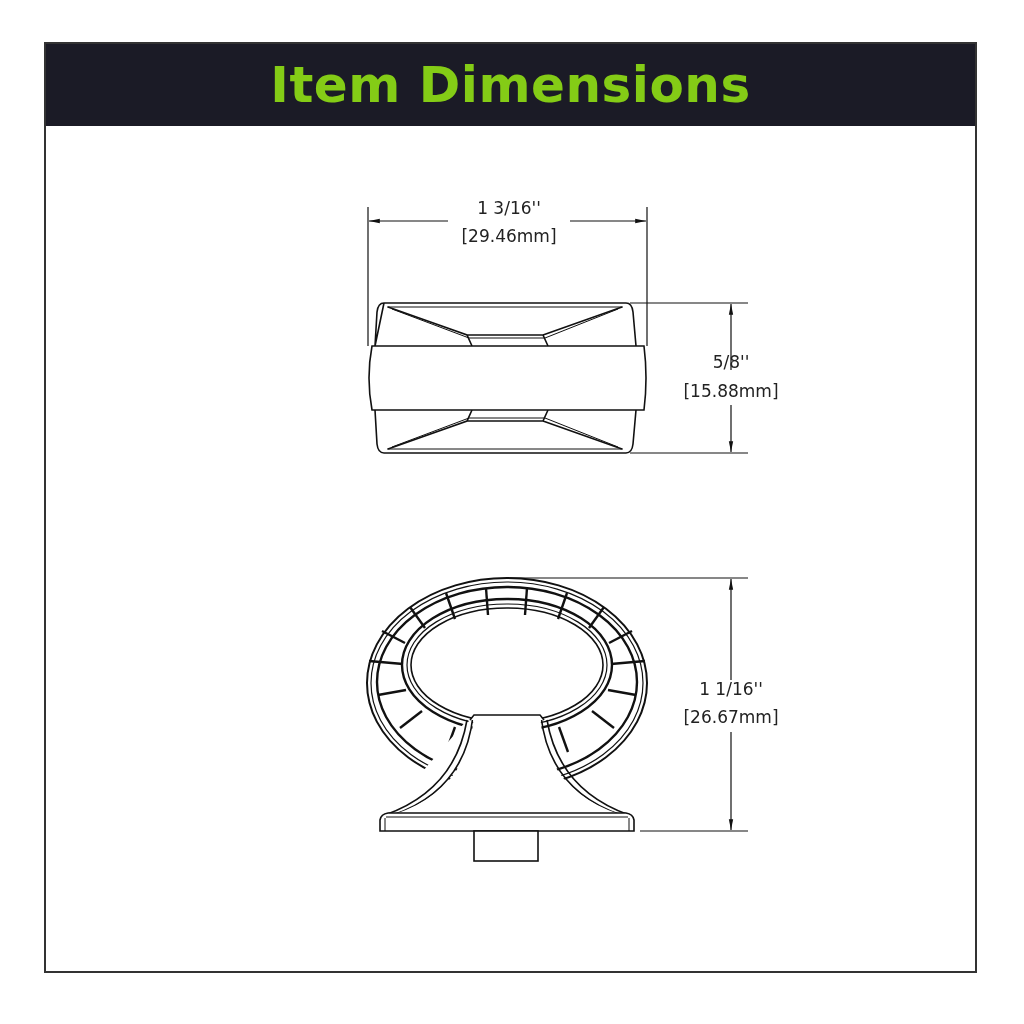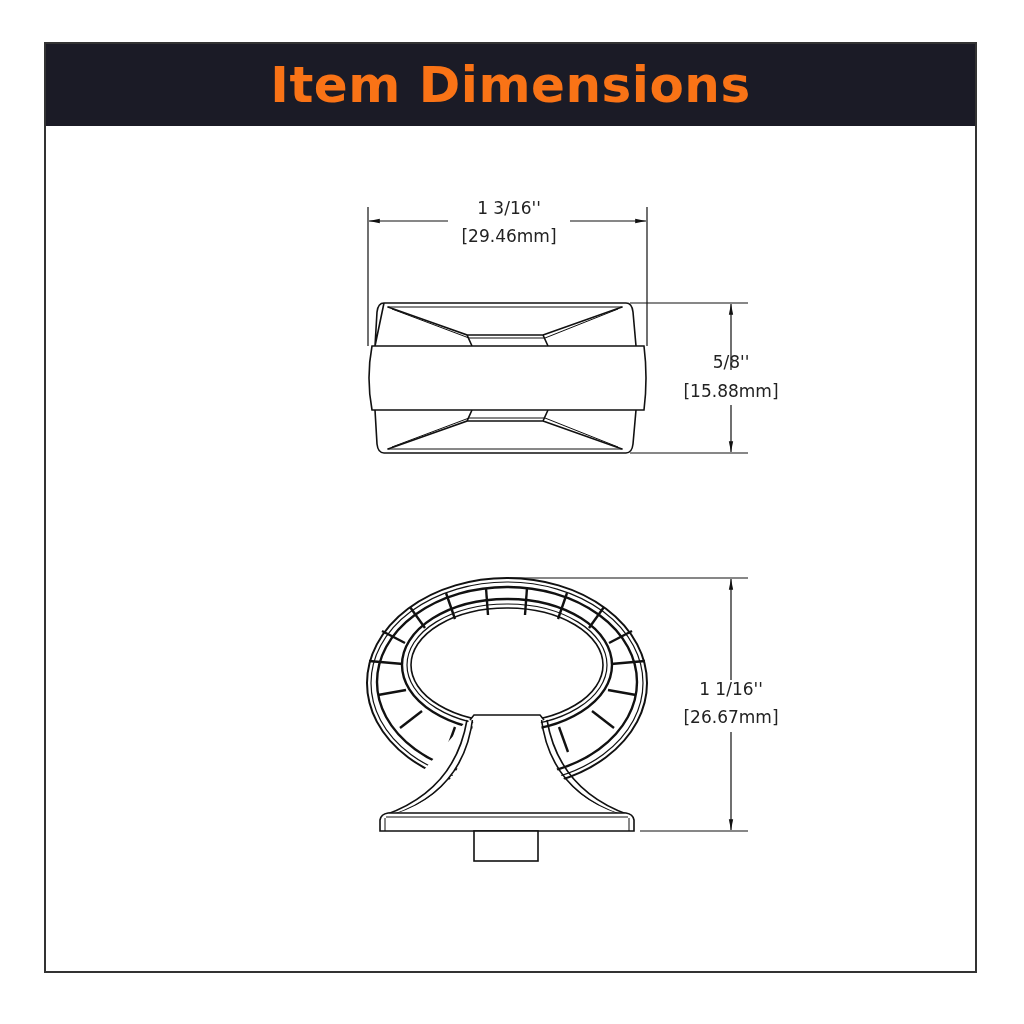--- a/index.html
+++ b/index.html
@@ -6,21 +6,21 @@
     body { width: 1024px; height: 1024px; position: relative; overflow: hidden; font-family: "DejaVu Sans", sans-serif; }
     .frame {
       position: absolute; left: 44px; top: 42px; width: 929px; height: 927px;
       border: 2px solid #333333; box-sizing: content-box; background: #ffffff;
     }
     .header {
       position: absolute; left: 0; top: 0; width: 100%; height: 82px;
       background: #1b1b26; display: flex; align-items: center; justify-content: center;
     }
     .header-title {
-      color: #f97316; font-family: "DejaVu Sans", sans-serif; font-weight: bold;
+      color: #84cc16; font-family: "DejaVu Sans", sans-serif; font-weight: bold;
       font-size: 50px; letter-spacing: 0.5px;
     }
     svg.drawing { position: absolute; left: 0; top: 0; }
     .dim-text { font-family: "DejaVu Sans", sans-serif; font-size: 17px; fill: #222222; }
   </style>
 </head>
 <body>
 
 <div class="frame">
   <div class="header">

